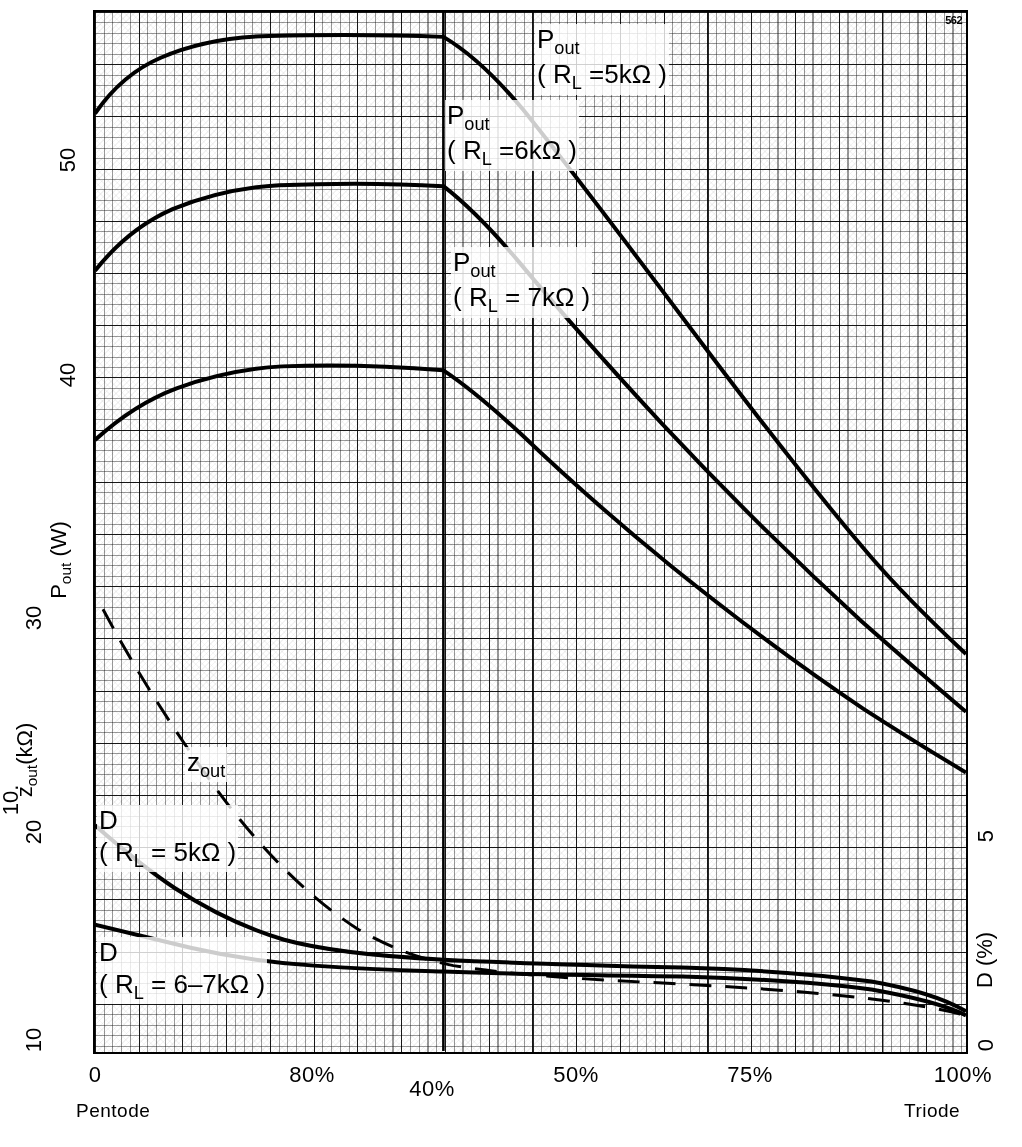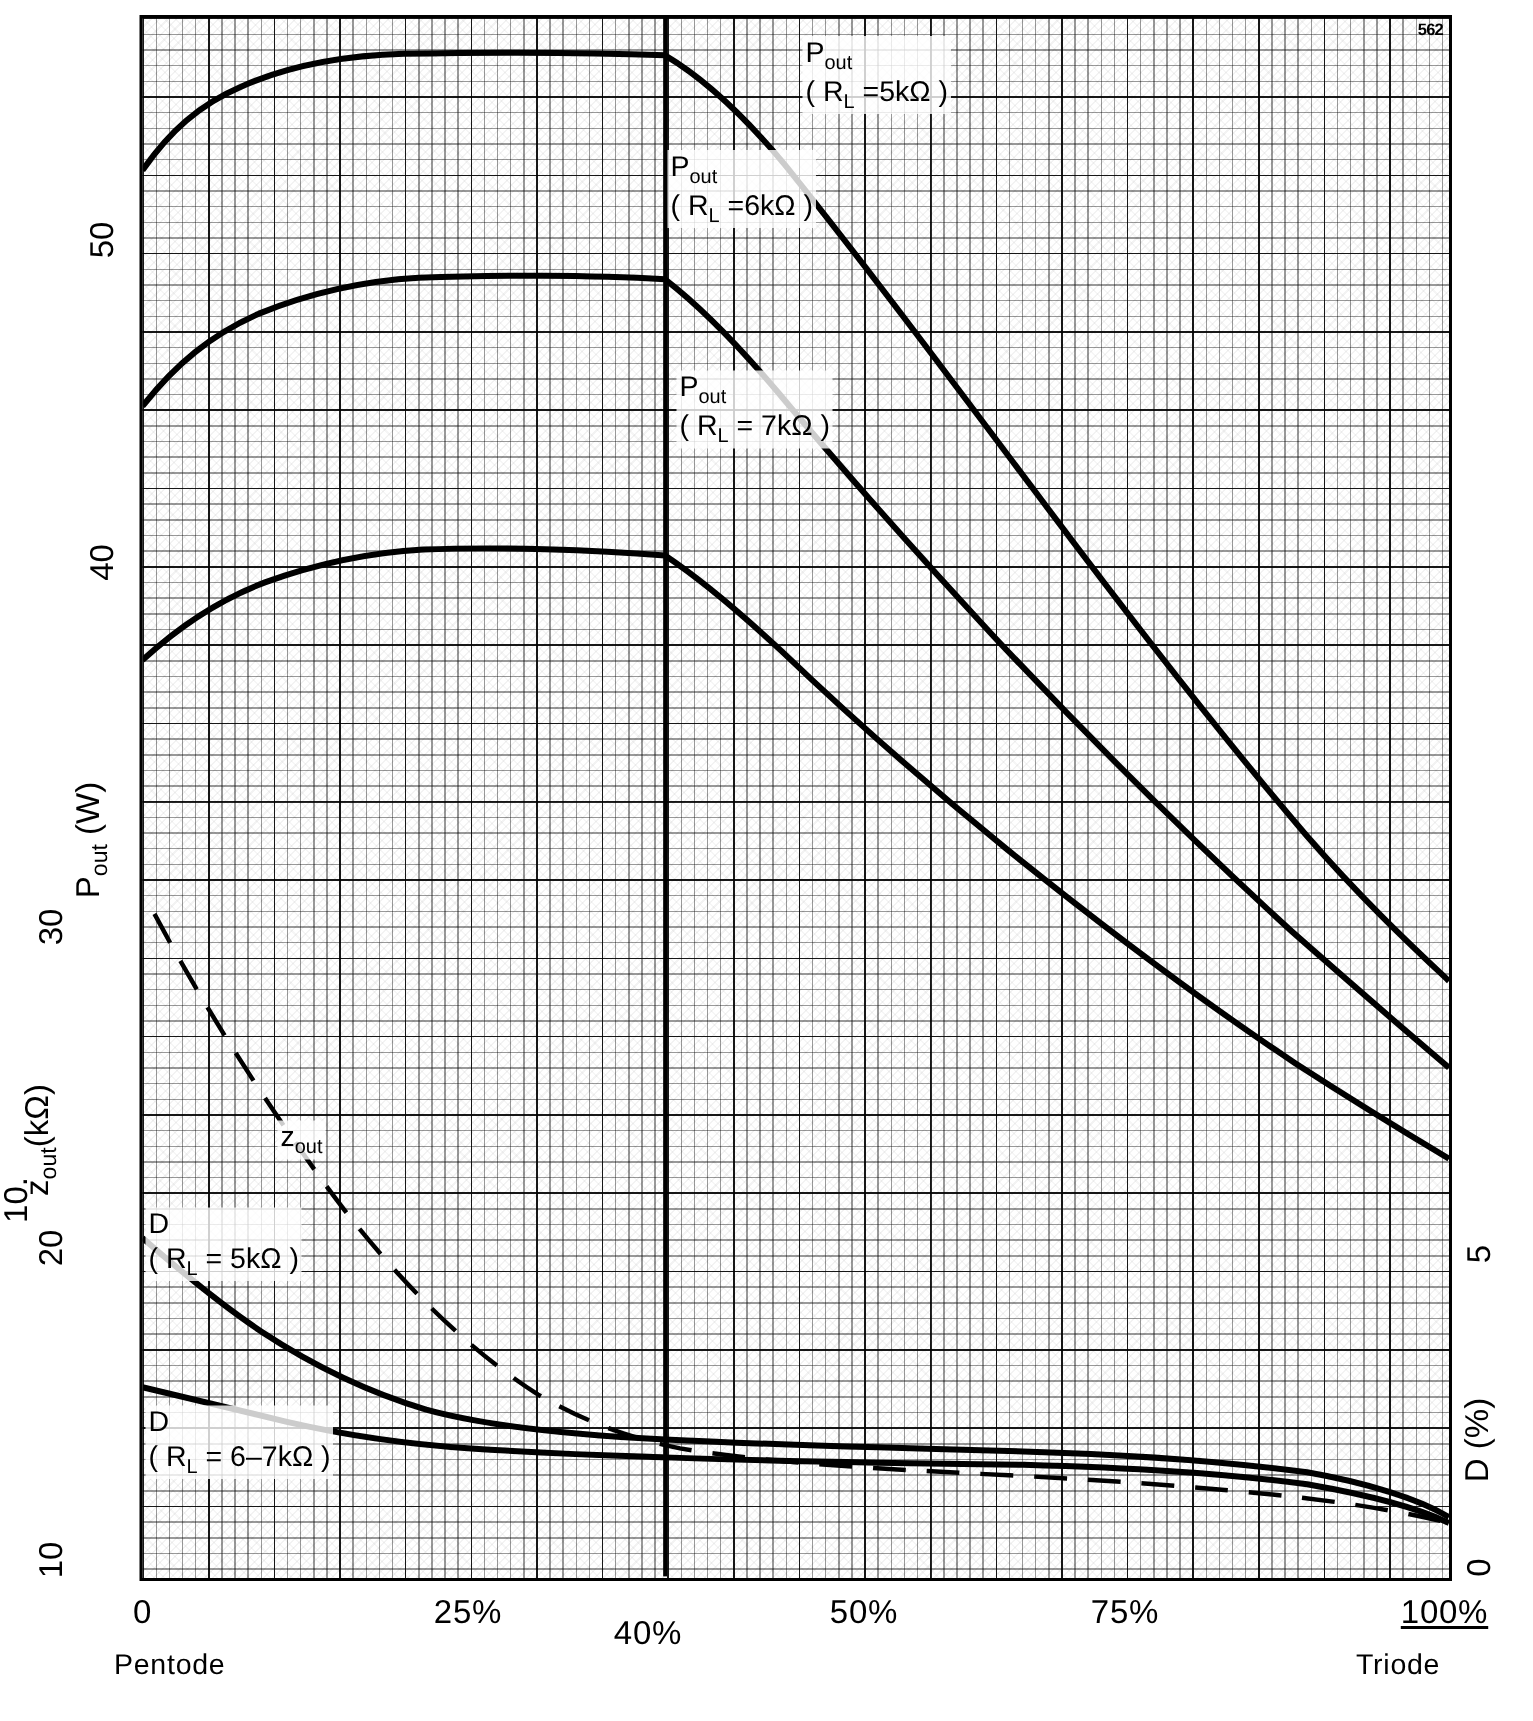--- a/index.html
+++ b/index.html
@@ -144,21 +144,21 @@
   }
   #ytitle-d {
     left: 972px;
     top: 960px;
     transform: rotate(-90deg) translate(-50%, 0);
   }
 
   
   .ann {
     position: absolute;
-    font-size: 19px;
+    font-size: 26px;
     line-height: 1.22;
     white-space: nowrap;
     z-index: 7;
     background: rgba(255,255,255,0.80);
     padding: 0 2px;
   }
   .ann .l2 { display: block; }
   sub { font-size: 0.7em; }
 </style>
 </head>
@@ -242,25 +242,25 @@
       <span class="l2">( R<sub>L</sub> = 5kΩ )</span>
     </div>
 
     <div class="ann" id="ann-d-67k" style="left:2px; top:925px;">
       <span>D</span>
       <span class="l2">( R<sub>L</sub> = 6–7kΩ )</span>
     </div>
   </div>
 
   <span class="xtick" style="left:95px;">0</span>
-  <span class="xtick" style="left:312px;">25%</span>
+  <span class="xtick" style="left:312px;">80%</span>
   <span class="xtick" style="left:432px;margin-top:14px;">40%</span>
   <span class="xtick" style="left:531px;margin-left:45px;">50%</span>
   <span class="xtick" style="left:750px;">75%</span>
-  <span class="xtick" style="left:963px;text-decoration:underline;">100%</span>
+  <span class="xtick" style="left:963px;">100%</span>
 
   <span class="xend" style="left:76px;">Pentode</span>
   <span class="xend" style="left:904px;">Triode</span>
 
   <span class="ytick-p" style="top:375px;">40</span>
   <span class="ytick-p" style="top:160px;">50</span>
 
   <span class="ytick-z" style="top:1040px;">10</span>
   <span class="ytick-z" style="top:832px;">20</span>
   <span class="ytick-z" style="top:618px;">30</span>

